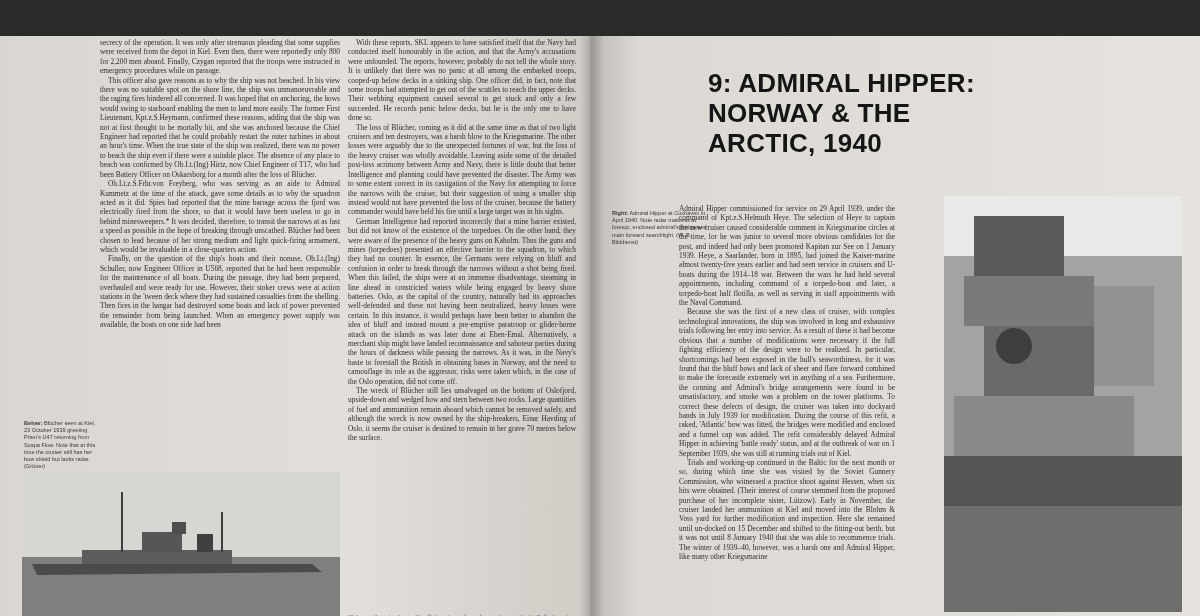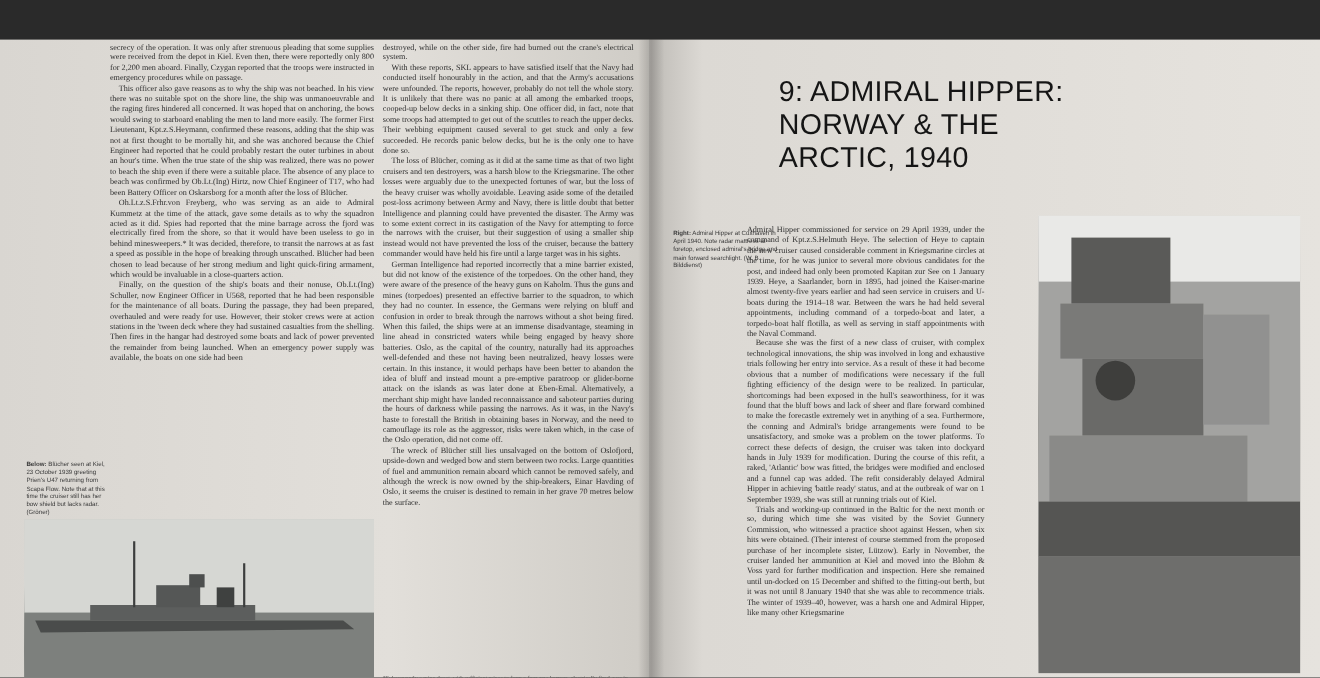--- a/index.html
+++ b/index.html
@@ -15,21 +15,21 @@
             background: linear-gradient(90deg, rgba(0,0,0,0) 0%, rgba(0,0,0,0.18) 50%, rgba(0,0,0,0) 100%); }
 
   .col { position: absolute; font-size: 7.4px; line-height: 9.4px; text-align: justify; color: #2e2e2e; }
   .col p { text-indent: 8px; margin-bottom: 0; }
   .col p.noindent { text-indent: 0; }
 
   .caption { position: absolute; font-family: "Liberation Sans", sans-serif; font-size: 5.6px; line-height: 7.2px; color: #3a3a3a; }
   .caption b { font-weight: bold; }
 
   .chapter-title { position: absolute; left: 708px; top: 32px; width: 300px;
-                   font-family: "Liberation Sans", sans-serif; font-weight: normal; font-size: 26px; line-height: 30px;
+                   font-family: "Liberation Sans", sans-serif; font-weight: bold; font-size: 26px; line-height: 30px;
                    color: #151515; letter-spacing: 0.3px; }
 
   .photo { position: absolute; overflow: hidden; }
   .photo-left { left: 22px; top: 436px; width: 318px; height: 150px;
                 background: linear-gradient(180deg, #cfd0cc 0%, #d8d9d5 40%, #8c8e8b 62%, #6e716f 80%, #8d8f8c 100%); }
   .photo-right { left: 944px; top: 160px; width: 238px; height: 416px;
                  background: linear-gradient(180deg, #f0f0ee 0%, #bdbdbb 20%, #6f6f6d 45%, #8a8a88 62%, #4a4a48 80%, #9a9a98 100%); }
 
   .folio { position: absolute; font-family: "Liberation Sans", sans-serif; font-size: 7px; color: #2a2a2a; letter-spacing: 0.6px; }
   .folio b { font-weight: bold; }
@@ -42,21 +42,20 @@
 
   <div class="page page-left">
     <div class="col" style="left:100px; top:2px; width:240px;">
       <p class="noindent">secrecy of the operation. It was only after strenuous pleading that some supplies were received from the depot in Kiel. Even then, there were reportedly only 800 for 2,200 men aboard. Finally, Czygan reported that the troops were instructed in emergency procedures while on passage.</p>
       <p>This officer also gave reasons as to why the ship was not beached. In his view there was no suitable spot on the shore line, the ship was unmanoeuvrable and the raging fires hindered all concerned. It was hoped that on anchoring, the bows would swing to starboard enabling the men to land more easily. The former First Lieutenant, Kpt.z.S.Heymann, confirmed these reasons, adding that the ship was not at first thought to be mortally hit, and she was anchored because the Chief Engineer had reported that he could probably restart the outer turbines in about an hour's time. When the true state of the ship was realized, there was no power to beach the ship even if there were a suitable place. The absence of any place to beach was confirmed by Ob.Lt.(Ing) Hirtz, now Chief Engineer of T17, who had been Battery Officer on Oskarsborg for a month after the loss of Blücher.</p>
       <p>Oh.Lt.z.S.Frhr.von Freyberg, who was serving as an aide to Admiral Kummetz at the time of the attack, gave some details as to why the squadron acted as it did. Spies had reported that the mine barrage across the fjord was electrically fired from the shore, so that it would have been useless to go in behind minesweepers.* It was decided, therefore, to transit the narrows at as fast a speed as possible in the hope of breaking through unscathed. Blücher had been chosen to lead because of her strong medium and light quick-firing armament, which would be invaluable in a close-quarters action.</p>
       <p>Finally, on the question of the ship's boats and their nonuse, Ob.Lt.(Ing) Schuller, now Engineer Officer in U568, reported that he had been responsible for the maintenance of all boats. During the passage, they had been prepared, overhauled and were ready for use. However, their stoker crews were at action stations in the 'tween deck where they had sustained casualties from the shelling. Then fires in the hangar had destroyed some boats and lack of power prevented the remainder from being launched. When an emergency power supply was available, the boats on one side had been</p>
     </div>
 
     <div class="col" style="left:348px; top:2px; width:228px;">
-      <p class="noindent">destroyed, while on the other side, fire had burned out the crane's electrical system.</p>
       <p>With these reports, SKL appears to have satisfied itself that the Navy had conducted itself honourably in the action, and that the Army's accusations were unfounded. The reports, however, probably do not tell the whole story. It is unlikely that there was no panic at all among the embarked troops, cooped-up below decks in a sinking ship. One officer did, in fact, note that some troops had attempted to get out of the scuttles to reach the upper decks. Their webbing equipment caused several to get stuck and only a few succeeded. He records panic below decks, but he is the only one to have done so.</p>
       <p>The loss of Blücher, coming as it did at the same time as that of two light cruisers and ten destroyers, was a harsh blow to the Kriegsmarine. The other losses were arguably due to the unexpected fortunes of war, but the loss of the heavy cruiser was wholly avoidable. Leaving aside some of the detailed post-loss acrimony between Army and Navy, there is little doubt that better Intelligence and planning could have prevented the disaster. The Army was to some extent correct in its castigation of the Navy for attempting to force the narrows with the cruiser, but their suggestion of using a smaller ship instead would not have prevented the loss of the cruiser, because the battery commander would have held his fire until a large target was in his sights.</p>
       <p>German Intelligence had reported incorrectly that a mine barrier existed, but did not know of the existence of the torpedoes. On the other hand, they were aware of the presence of the heavy guns on Kaholm. Thus the guns and mines (torpedoes) presented an effective barrier to the squadron, to which they had no counter. In essence, the Germans were relying on bluff and confusion in order to break through the narrows without a shot being fired. When this failed, the ships were at an immense disadvantage, steaming in line ahead in constricted waters while being engaged by heavy shore batteries. Oslo, as the capital of the country, naturally had its approaches well-defended and these not having been neutralized, heavy losses were certain. In this instance, it would perhaps have been better to abandon the idea of bluff and instead mount a pre-emptive paratroop or glider-borne attack on the islands as was later done at Eben-Emal. Alternatively, a merchant ship might have landed reconnaissance and saboteur parties during the hours of darkness while passing the narrows. As it was, in the Navy's haste to forestall the British in obtaining bases in Norway, and the need to camouflage its role as the aggressor, risks were taken which, in the case of the Oslo operation, did not come off.</p>
       <p>The wreck of Blücher still lies unsalvaged on the bottom of Oslofjord, upside-down and wedged bow and stern between two rocks. Large quantities of fuel and ammunition remain aboard which cannot be removed safely, and although the wreck is now owned by the ship-breakers, Einar Havding of Oslo, it seems the cruiser is destined to remain in her grave 70 metres below the surface.</p>
     </div>
 
     <div class="caption" style="left:24px; top:384px; width:72px;">
       <b>Below:</b>
       <span>Blücher seen at Kiel, 23 October 1939 greeting Prien's U47 returning from Scapa Flow. Note that at this time the cruiser still has her bow shield but lacks radar. (Gröner)</span>
     </div>

